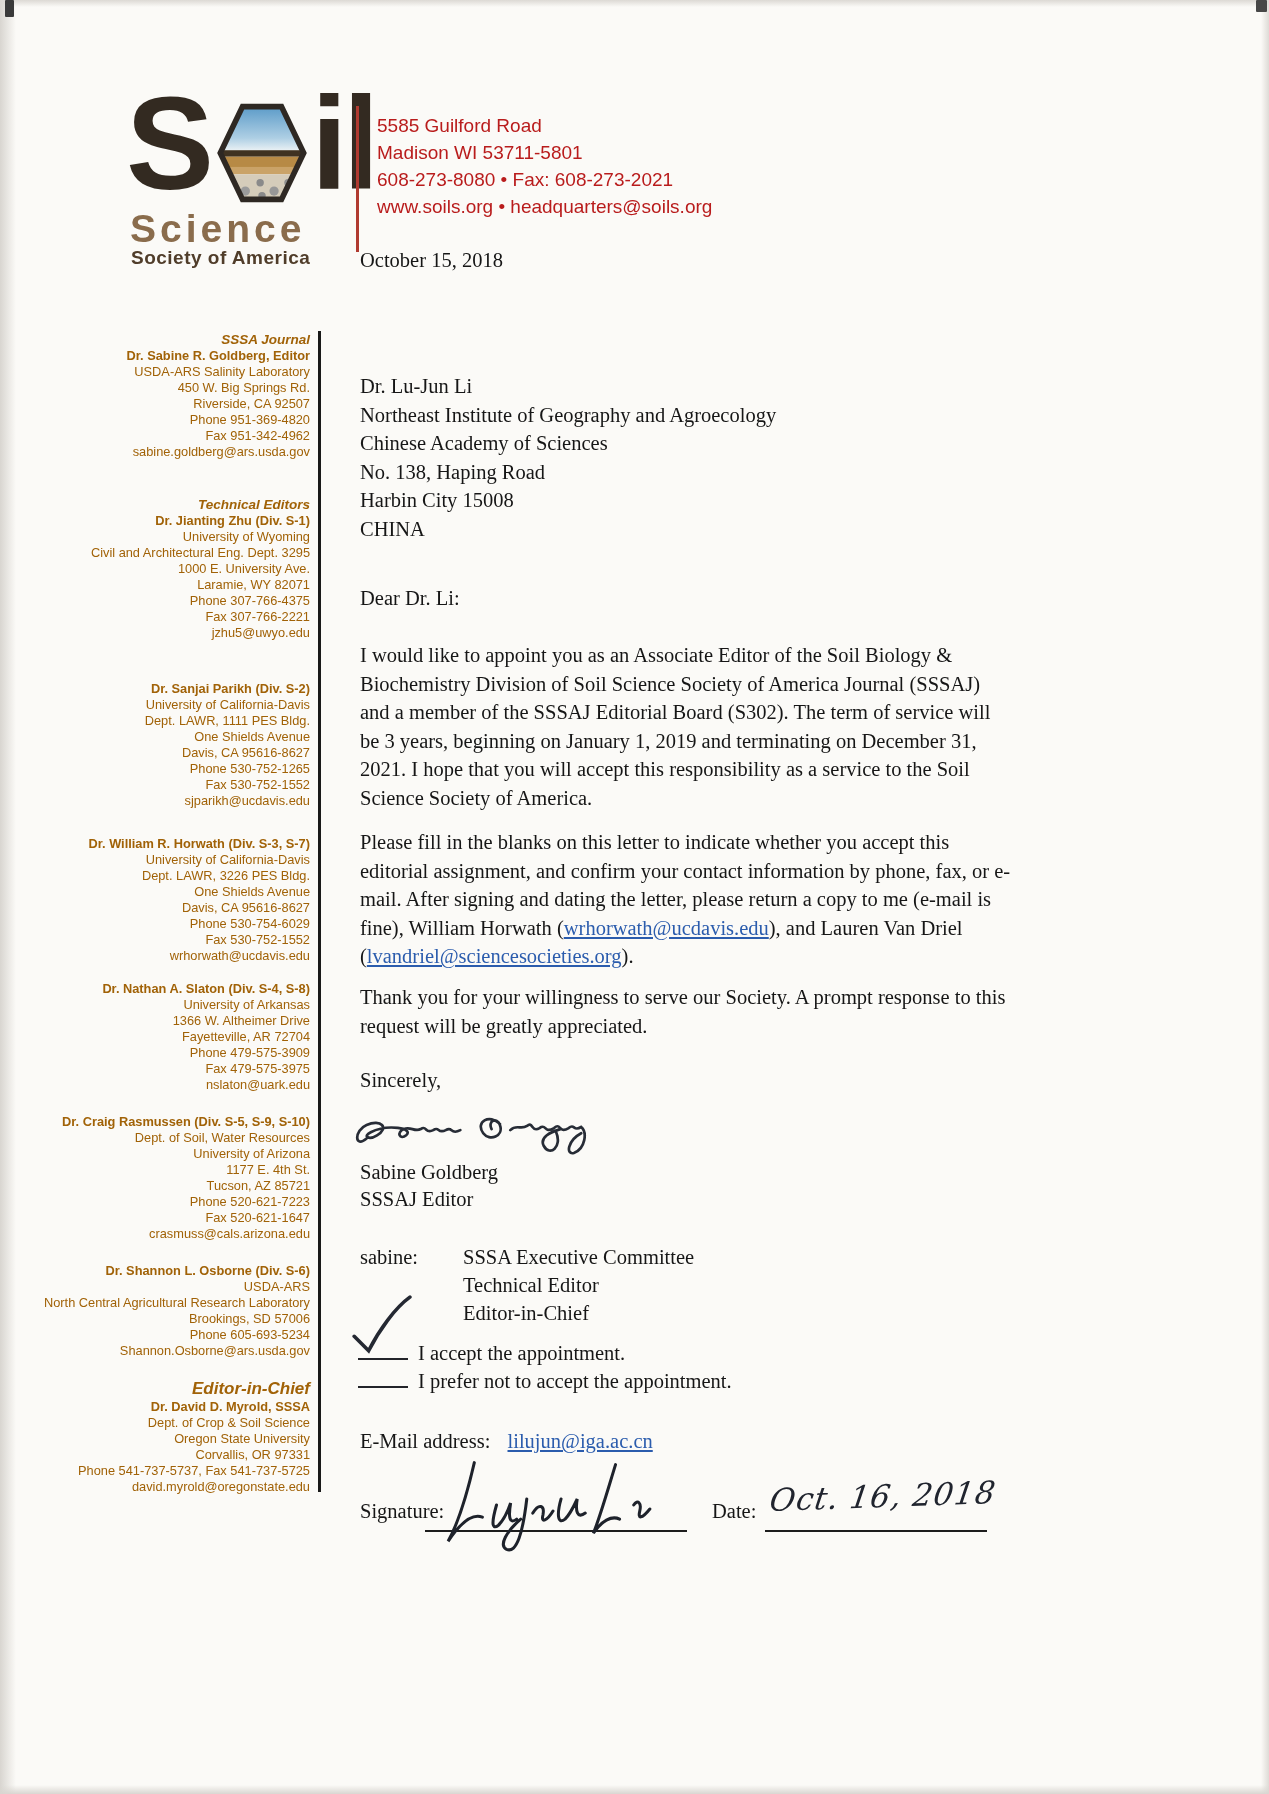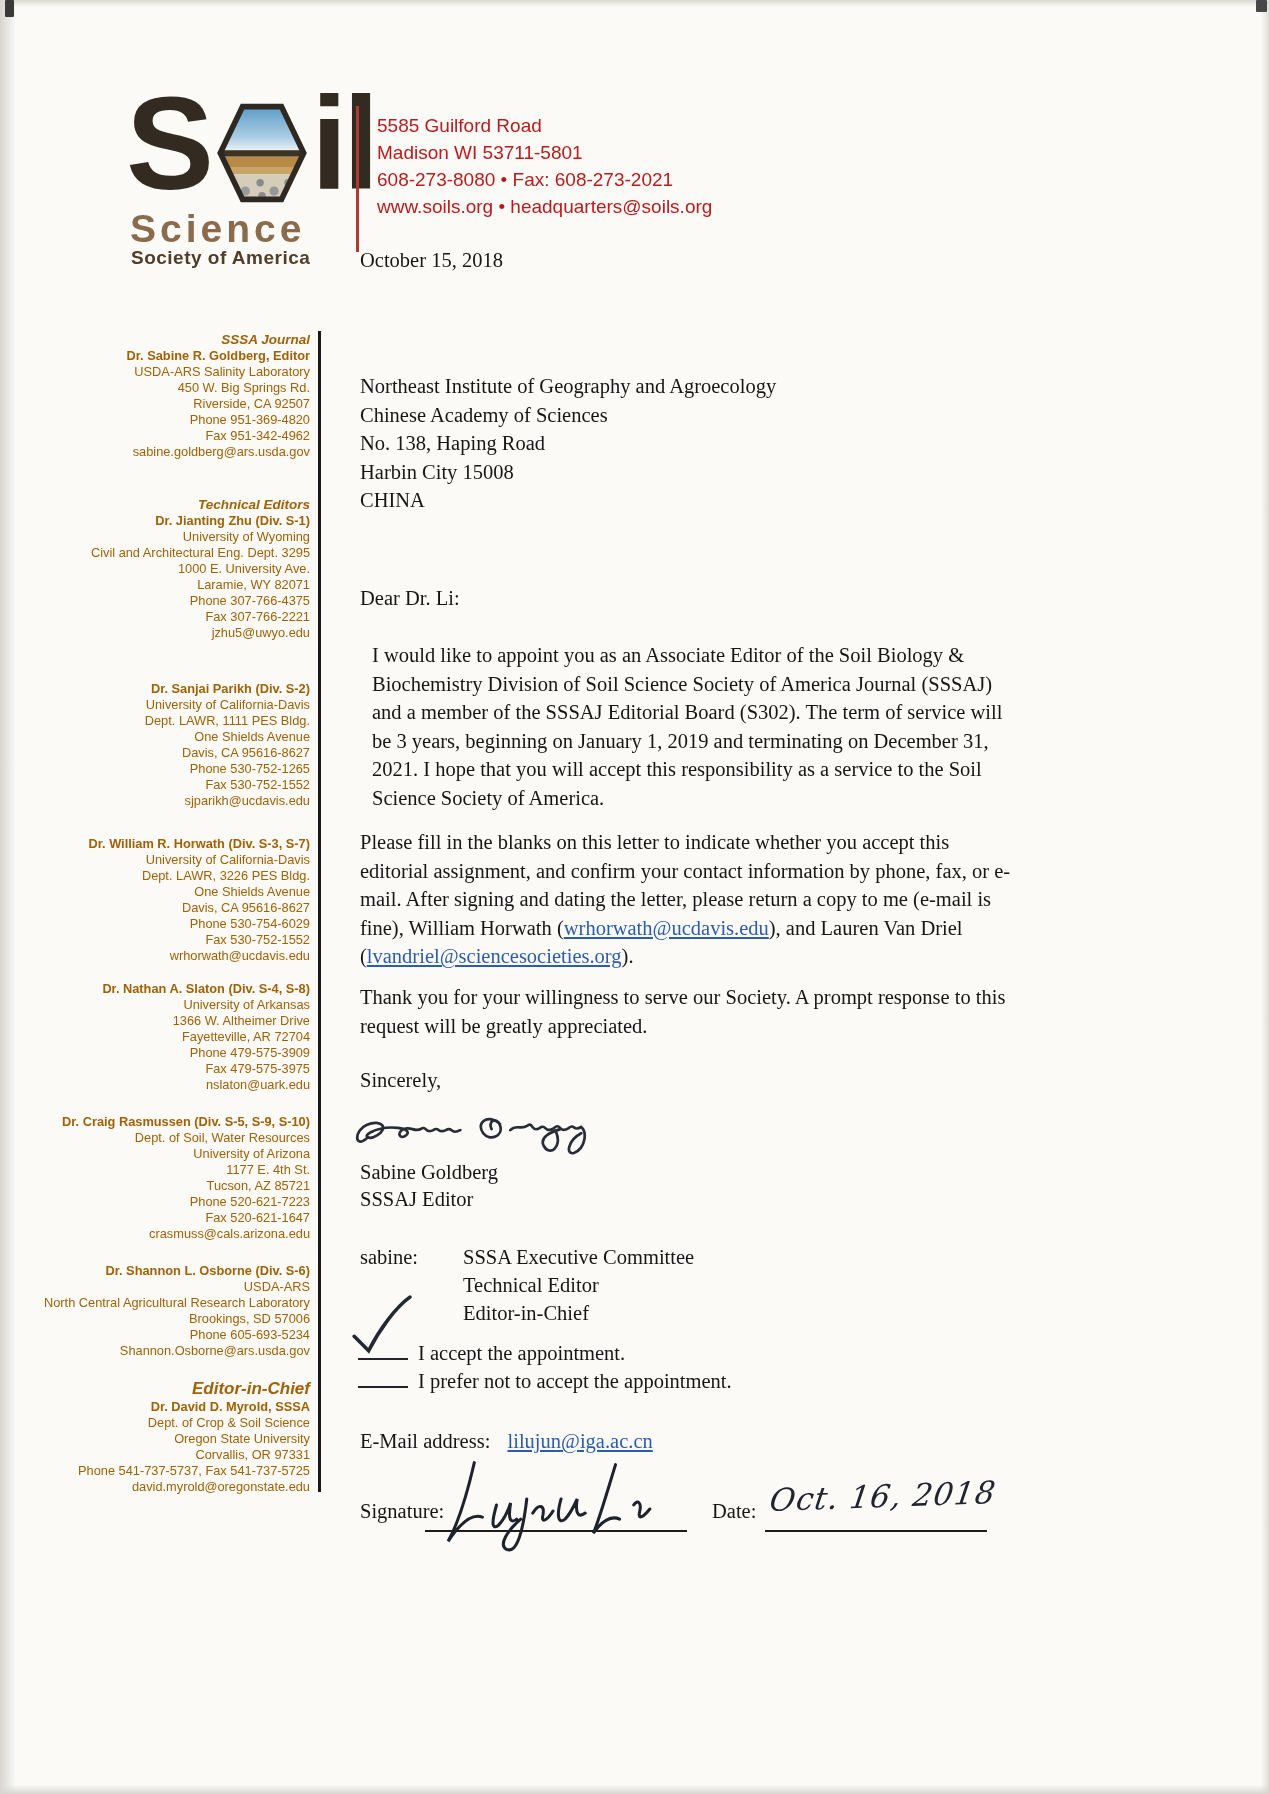--- a/index.html
+++ b/index.html
@@ -39,21 +39,21 @@
   .sb-name{font-weight:bold;font-size:12.8px;line-height:16px;white-space:nowrap;}
   .sb-line{font-size:12.8px;line-height:16px;white-space:nowrap;}
   .v-rule{left:318px;top:331px;width:3px;height:1161px;background:#191919;}
 
   
   .serif{font-family:"Liberation Serif",serif;color:#161616;}
   .body-text{font-size:20.5px;line-height:28.5px;width:652px;}
   .letter-date{left:360px;top:246px;}
   .recipient{left:360px;top:372px;}
   .salutation{left:360px;top:584px;}
-  .para1{left:360px;top:641px;margin-left:12px;}
+  .para1{left:360px;top:641px;}
   .para2{left:360px;top:828px;}
   .para3{left:360px;top:983px;}
   .sincerely{left:360px;top:1066px;}
   .sig-svg{left:352px;top:1086px;}
   .typed-name{left:360px;top:1158px;}
   .typed-title{left:360px;top:1185px;}
   .copies-label{left:360px;top:1243px;}
   .copies-list{left:463px;top:1243px;line-height:28px;}
   .accept-block{left:358px;top:1340px;line-height:27.5px;}
   .blank{display:inline-block;width:50px;border-bottom:2.5px solid #23242a;height:15px;margin-right:10px;}
@@ -199,20 +199,21 @@
         <div class="sb-line">Corvallis, OR 97331</div>
         <div class="sb-line">Phone 541-737-5737, Fax 541-737-5725</div>
         <div class="sb-line">david.myrold@oregonstate.edu</div>
       </div>
     </div>
   <div class="abs v-rule"></div>
 
   <div class="abs serif body-text letter-date">October 15, 2018</div>
 
   <div class="abs serif body-text recipient">
+      <div class="serif">Dr. Lu-Jun Li</div>
       <div class="serif">Northeast Institute of Geography and Agroecology</div>
       <div class="serif">Chinese Academy of Sciences</div>
       <div class="serif">No. 138, Haping Road</div>
       <div class="serif">Harbin City 15008</div>
       <div class="serif">CHINA</div>
     </div>
 
   <div class="abs serif body-text salutation">Dear Dr. Li:</div>
 
   <div class="abs serif body-text para1">I would like to appoint you as an Associate Editor of the Soil Biology &amp; Biochemistry Division of Soil Science Society of America Journal (SSSAJ) and a member of the SSSAJ Editorial Board (S302). The term of service will be 3 years, beginning on January 1, 2019 and terminating on December 31, 2021. I hope that you will accept this responsibility as a service to the Soil Science Society of America.</div>

